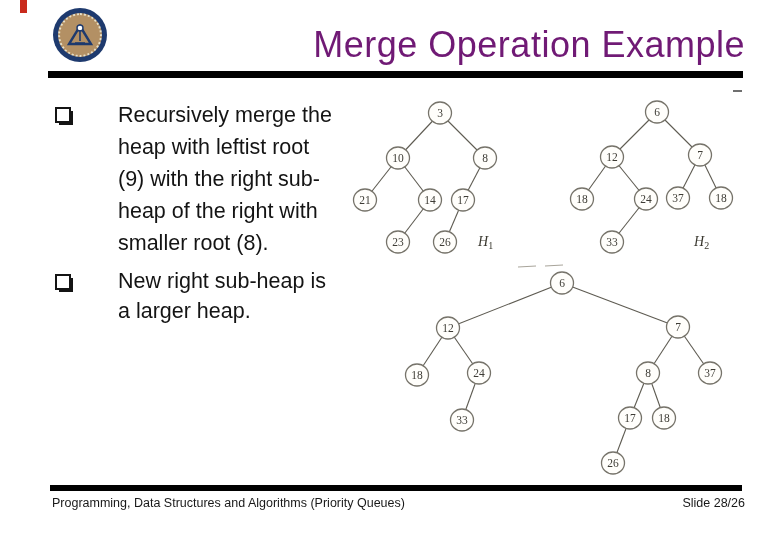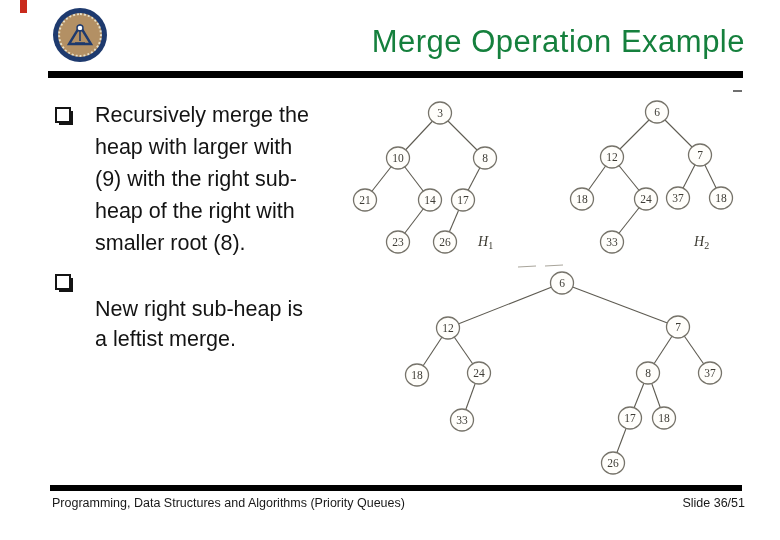--- a/index.html
+++ b/index.html
@@ -12,35 +12,35 @@
   .logo{
     position:absolute; left:53px; top:8px; width:54px; height:54px; border-radius:50%;
     background:#1e3a6e; display:flex; align-items:center; justify-content:center;
   }
   .logo-ring{
     width:44px; height:44px; border-radius:50%; background:#b39064;
     border:2px dotted #e8e0c8; box-sizing:border-box;
     display:flex; align-items:center; justify-content:center;
   }
   .page-title{
-    position:absolute; top:24px; right:35px; font-size:31px; letter-spacing:0.5px;
-    color:#15803d; white-space:nowrap;
+    position:absolute; top:24px; right:35px; font-size:36px; letter-spacing:0.5px;
+    color:#701a75; white-space:nowrap;
   }
   .hrule{position:absolute; left:48px; top:71px; width:695px; height:7px; background:#000;}
   .dash-artifact{position:absolute; left:733px; top:90px; width:9px; height:2px; background:#6f6f6f;}
   
   .bullets{position:absolute; left:52px; top:99px; width:300px; color:#141414;}
-  .para{display:flex; align-items:flex-start;}
+  .para{display:flex; align-items:flex-start;gap:23px;}
   .para + .para{margin-top:7px;}
   .qbullet{
     flex:0 0 auto; width:12px; height:12px; border:2px solid #141414; background:#fff;
     box-shadow:3px 3px 0 -1px #141414; margin:8px 24px 0 3px;
   }
   .ptext{font-size:21.5px; line-height:32px;}
-  .para.second .ptext{line-height:30px;margin-top:28px;}
+  .para.second .ptext{line-height:30px;}
   
   .diagram-svg{position:absolute; left:0; top:0; width:780px; height:540px;}
   .node-circle{fill:#fffefb; stroke:#76736a; stroke-width:1.3;}
   .node-text{font-family:"Liberation Serif", serif; font-size:11.5px; fill:#3e3c35;}
   .edge{stroke:#5e5b52; stroke-width:1.1;}
   .tree-label{font-family:"Liberation Serif", serif; font-size:14px; font-style:italic; fill:#3a382f;}
   .tree-label-sub{font-size:10px; font-style:normal;}
   .artifact-line{stroke:#a8a49a; stroke-width:1;}
   
   .frule{position:absolute; left:50px; top:485px; width:692px; height:6px; background:#000;}
@@ -67,31 +67,31 @@
   <div class="page-title">Merge Operation Example</div>
 
   <div class="hrule"></div>
   <div class="dash-artifact"></div>
 
   <div class="bullets">
     <div class="para">
       <span class="qbullet"></span>
       <div class="ptext">
         <div>Recursively merge the</div>
-        <div>heap with larger with</div>
+        <div>heap with leftist root</div>
         <div>(9) with the right sub-</div>
         <div>heap of the right with</div>
         <div>smaller root (8).</div>
       </div>
     </div>
     <div class="para second">
       <span class="qbullet"></span>
       <div class="ptext">
         <div>New right sub-heap is</div>
-        <div>a leftist merge.</div>
+        <div>a larger heap.</div>
       </div>
     </div>
   </div>
 
   <svg class="diagram-svg" id="tree-svg" viewBox="0 0 780 540">
       <g>
         <line x1="440" y1="113" x2="398" y2="158" class="edge"></line>
         <line x1="440" y1="113" x2="485" y2="158" class="edge"></line>
         <line x1="398" y1="158" x2="365" y2="200" class="edge"></line>
         <line x1="398" y1="158" x2="430" y2="200" class="edge"></line>
@@ -175,15 +175,15 @@
         <text x="664" y="422" text-anchor="middle" class="node-text">18</text>
         <ellipse cx="613" cy="463" rx="11.5" ry="11" class="node-circle"></ellipse>
         <text x="613" y="467" text-anchor="middle" class="node-text">26</text>
       </g>
       <line x1="518" y1="267" x2="536" y2="266" class="artifact-line"></line>
       <line x1="545" y1="266" x2="563" y2="265" class="artifact-line"></line>
     </svg>
 
   <div class="frule"></div>
   <div class="footer-left">Programming, Data Structures and Algorithms (Priority Queues)</div>
-  <div class="footer-right">Slide 36/51</div>
+  <div class="footer-right">Slide 28/26</div>
 
 </div>
 
 </body></html>

